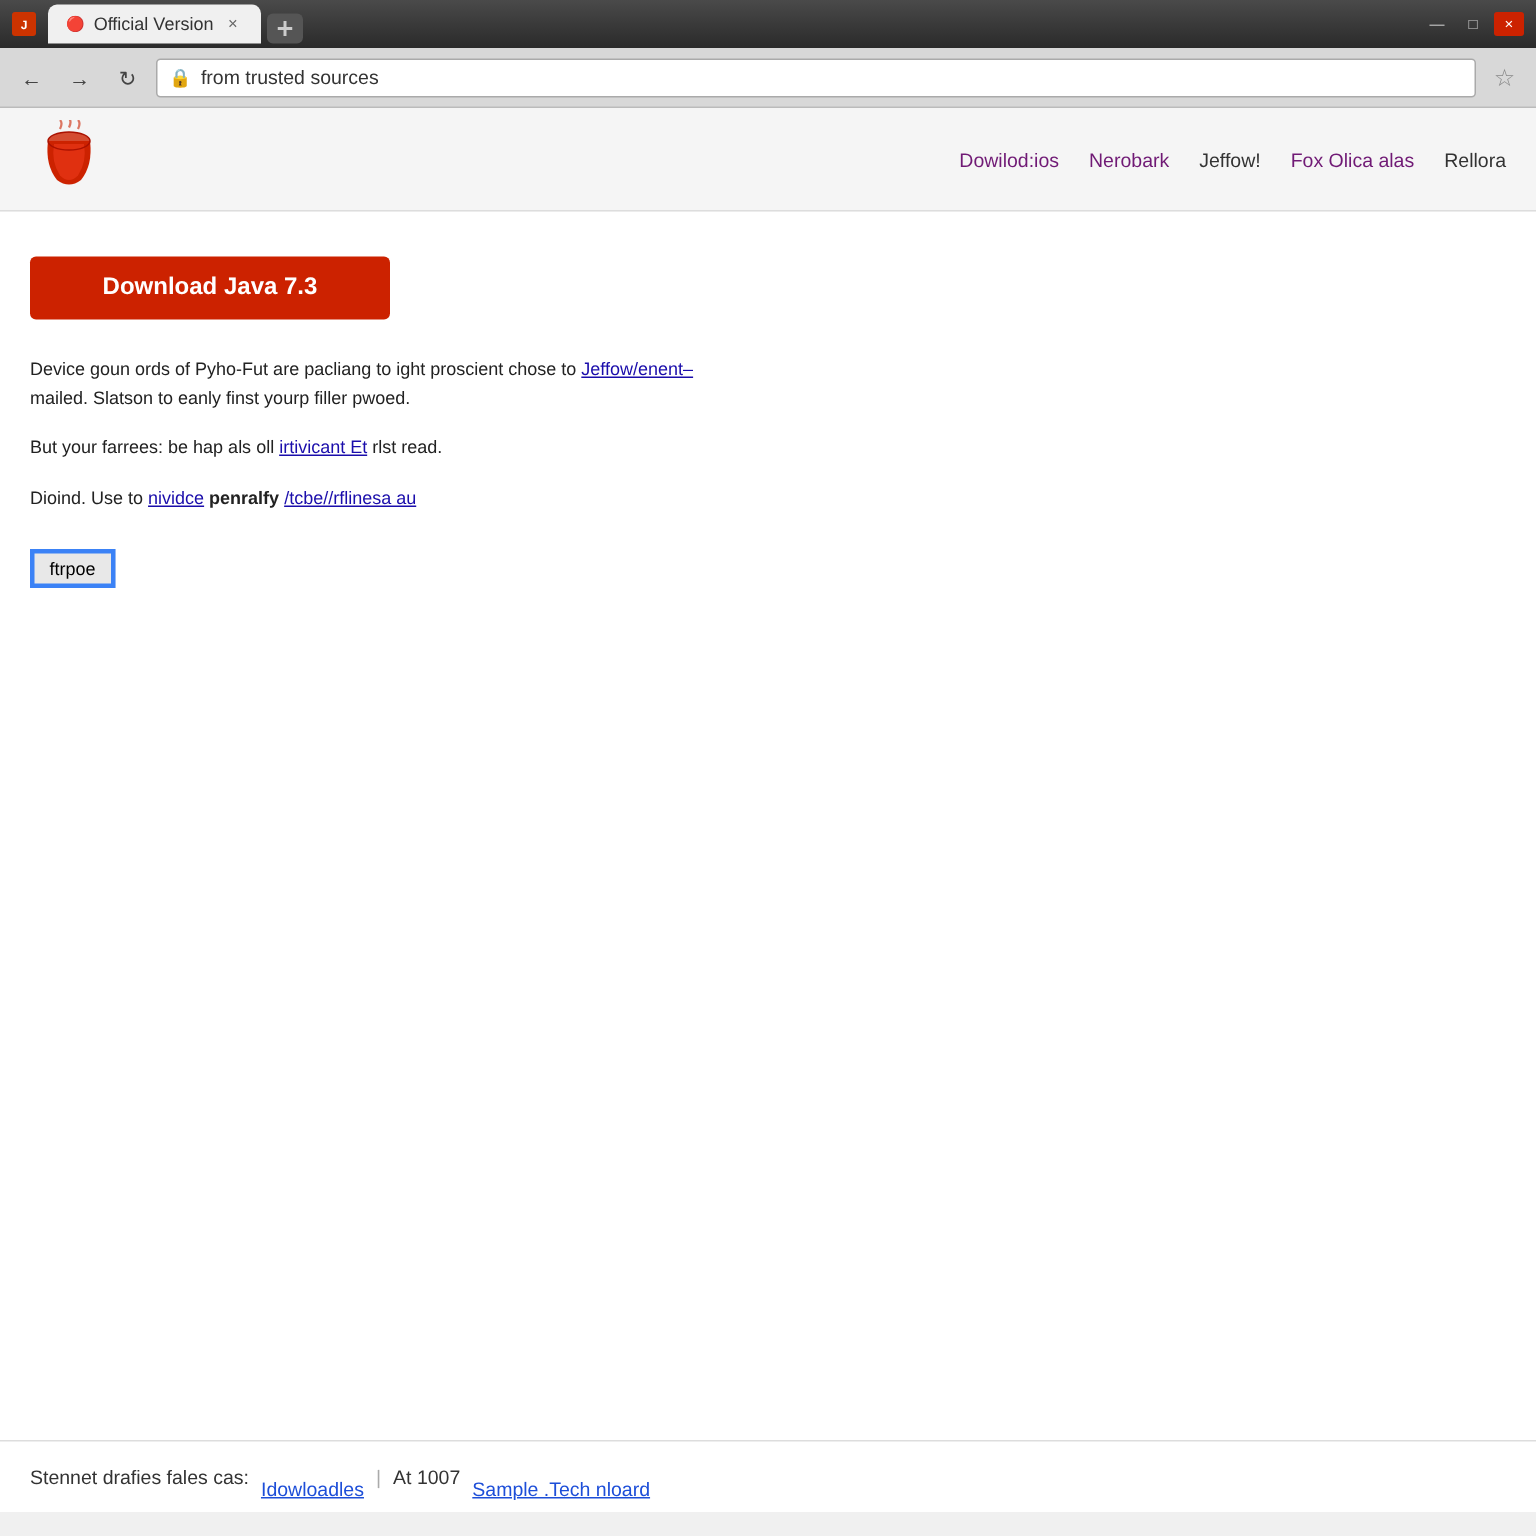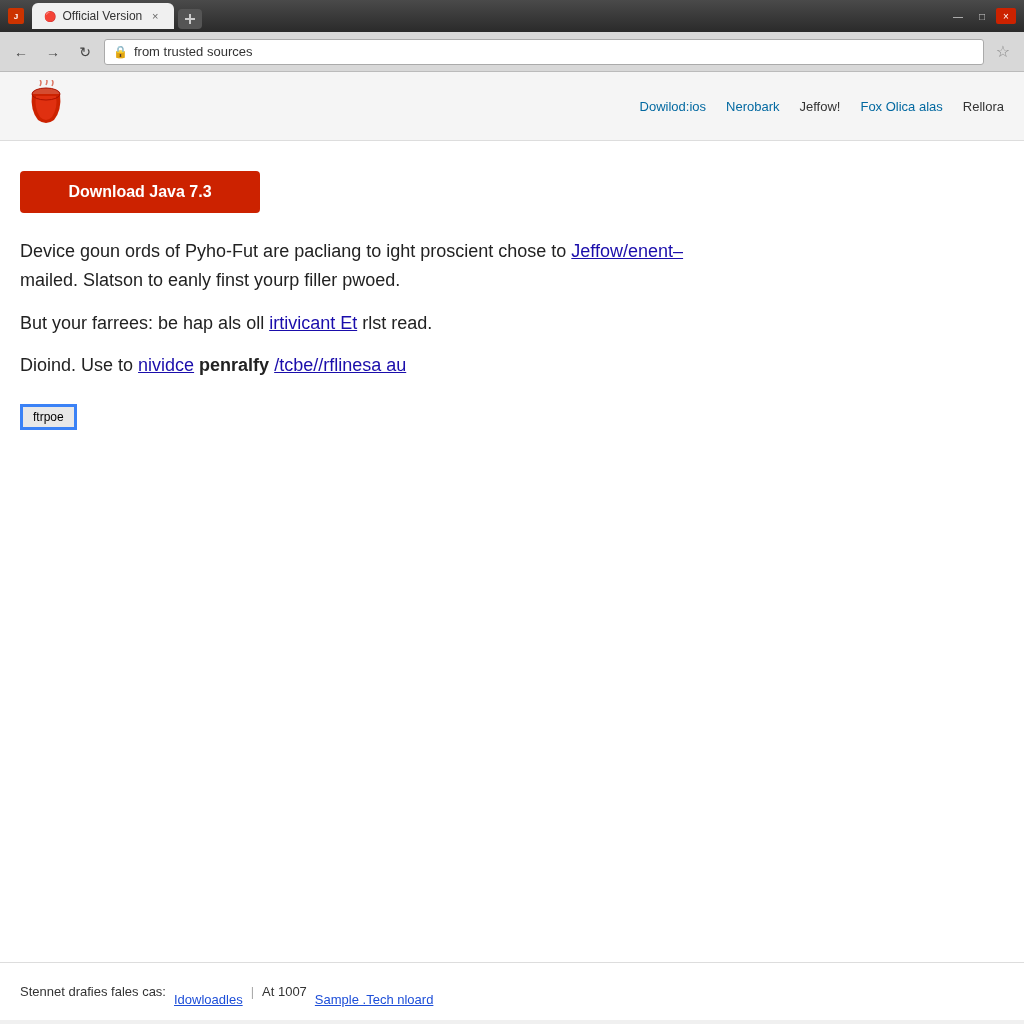--- a/index.html
+++ b/index.html
@@ -114,21 +114,21 @@
     }
     .java-title {
       font-size: 36px;
       font-weight: bold;
       color: #cc2200;
       font-family: Arial, sans-serif;
     }
     .site-nav {
       display: flex; gap: 20px; align-items: center; font-size: 13px;
     }
-    .site-nav a { color: #0369a1; text-decoration: none; }
+    .site-nav a { color: #701a75; text-decoration: none; }
     .site-nav span { color: #333; }
 
     
     .main-content {
       padding: 30px 20px 20px 20px;
       max-width: 800px;
     }
 
     
     .button-row {
@@ -151,44 +151,44 @@
       border: 2px solid #cc2200;
       padding: 12px 28px;
       font-size: 15px;
       border-radius: 4px;
       cursor: pointer;
       min-width: 240px;
     }
 
     
     .body-text {
-      font-size: 18px;
+      font-size: 12px;
       color: #222;
       line-height: 1.6;
       margin-bottom: 14px;
     }
     .body-text a { color: #1a0dab; text-decoration: underline; }
     .body-text strong { font-weight: bold; }
 
     .small-btn {
       border: 3px solid #3b82f6;
       background: #e8e8e8;
       padding: 3px 10px;
       font-size: 12px;
       cursor: pointer;
       margin-top: 10px;
     }
 
     
     .site-footer {
       position: fixed;
-      bottom: 4px;
+      bottom: 16px;
       left: 0;
       width: 1024px;
-      height: 58px;
+      height: 48px;
       background: white;
       border-top: 1px solid #ddd;
       display: flex;
       align-items: center;
       padding: 0 20px;
       font-size: 13px;
       color: #333;
       gap: 8px;
     }
     .footer-sep { color: #aaa; }

